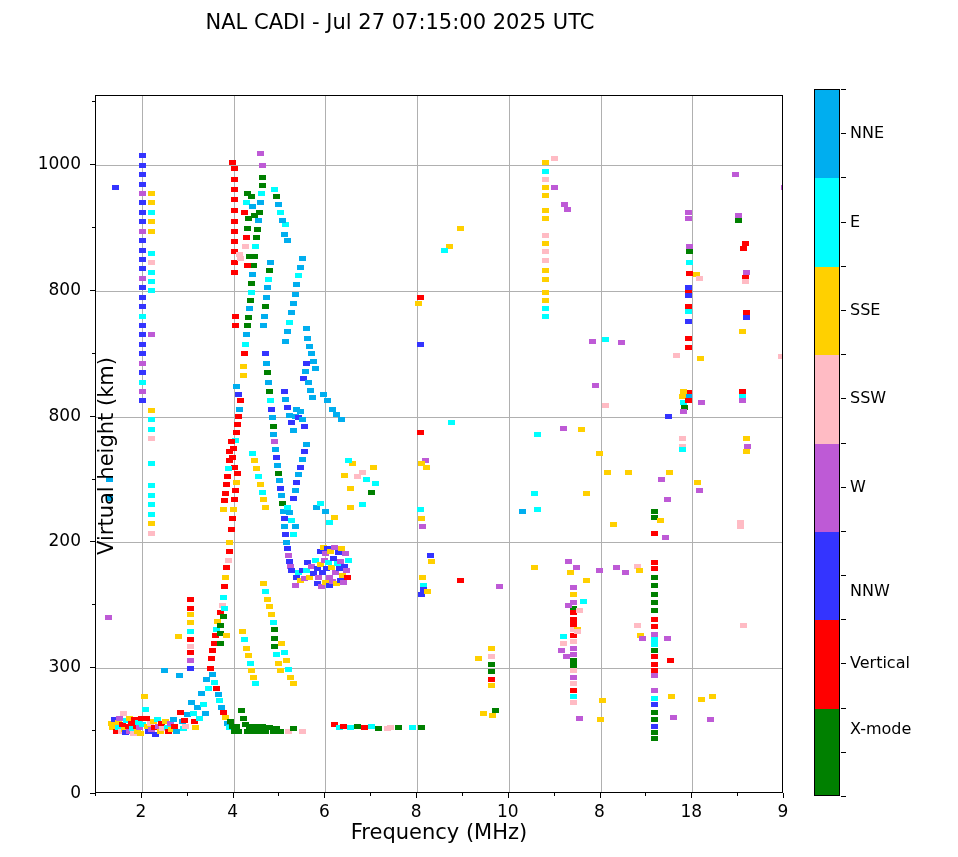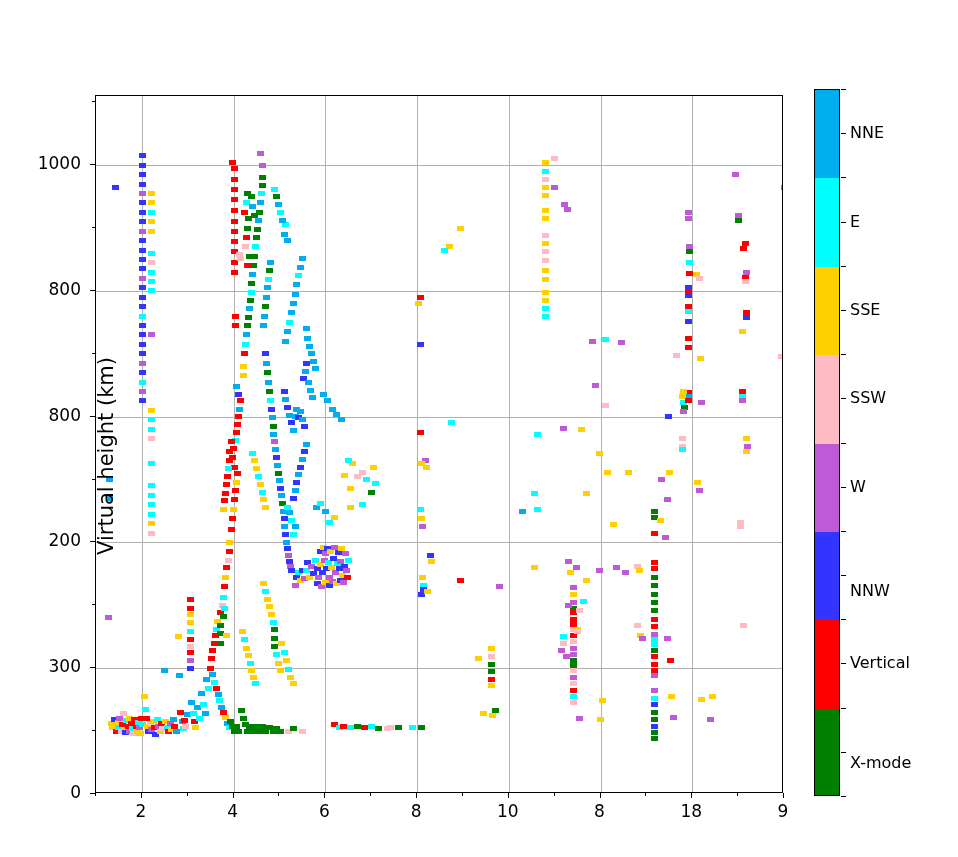--- a/index.html
+++ b/index.html
@@ -146,20 +146,21 @@
     font-size: 16px;
     color: #000;
     white-space: nowrap;
   }
 </style>
 </head>
 <body>
 
 <div id="figure">
 
+  <div id="title">NAL CADI - Jul 27 07:15:00 2025 UTC</div>
 
   <div id="plot-frame">
     <div id="gridlines">
         <div class="gridline-v" style="left: 46px;"></div>
         <div class="gridline-v" style="left: 138px;"></div>
         <div class="gridline-v" style="left: 229px;"></div>
         <div class="gridline-v" style="left: 321px;"></div>
         <div class="gridline-v" style="left: 413px;"></div>
         <div class="gridline-v" style="left: 505px;"></div>
         <div class="gridline-v" style="left: 596px;"></div>
@@ -897,20 +898,21 @@
       <div class="tick-y" style="left: 90px; top: 164px;"></div>
       <div class="ticklabel-y" style="left: 11px; top: 153.171px;">1000</div>
       <div class="tick-y-minor" style="left: 92px; top: 730px;"></div>
       <div class="tick-y-minor" style="left: 92px; top: 604px;"></div>
       <div class="tick-y-minor" style="left: 92px; top: 479px;"></div>
       <div class="tick-y-minor" style="left: 92px; top: 353px;"></div>
       <div class="tick-y-minor" style="left: 92px; top: 227px;"></div>
       <div class="tick-y-minor" style="left: 92px; top: 101px;"></div>
     </div>
 
+  <div id="xlabel">Frequency (MHz)</div>
   <div id="ylabel">Virtual height (km)</div>
 
   <div id="colorbar">
       <div class="cbar-seg" style="height: 88.375px; background: rgb(0, 174, 239);"></div>
       <div class="cbar-seg" style="height: 88.375px; background: rgb(0, 255, 255);"></div>
       <div class="cbar-seg" style="height: 88.375px; background: rgb(255, 208, 0);"></div>
       <div class="cbar-seg" style="height: 88.375px; background: rgb(255, 187, 196);"></div>
       <div class="cbar-seg" style="height: 88.375px; background: rgb(190, 90, 214);"></div>
       <div class="cbar-seg" style="height: 88.375px; background: rgb(52, 52, 255);"></div>
       <div class="cbar-seg" style="height: 88.375px; background: rgb(255, 0, 0);"></div>
@@ -932,18 +934,18 @@
       <div class="cbar-tick" style="top: 487px;"></div>
       <div class="cbar-label" style="top: 476.688px;">W</div>
       <div class="cbar-tick" style="top: 443px;"></div>
       <div class="cbar-tick" style="top: 575px;"></div>
       <div class="cbar-label" style="top: 581px;">NNW</div>
       <div class="cbar-tick" style="top: 531px;"></div>
       <div class="cbar-tick" style="top: 663px;"></div>
       <div class="cbar-label" style="top: 653.438px;">Vertical</div>
       <div class="cbar-tick" style="top: 619px;"></div>
       <div class="cbar-tick" style="top: 752px;"></div>
-      <div class="cbar-label" style="top: 753px;">X-mode</div>
+      <div class="cbar-label" style="top: 719px;">X-mode</div>
       <div class="cbar-tick" style="top: 708px;"></div>
       <div class="cbar-tick" style="top: 796px;"></div>
     </div>
 
 </div>
 
 </body></html>

